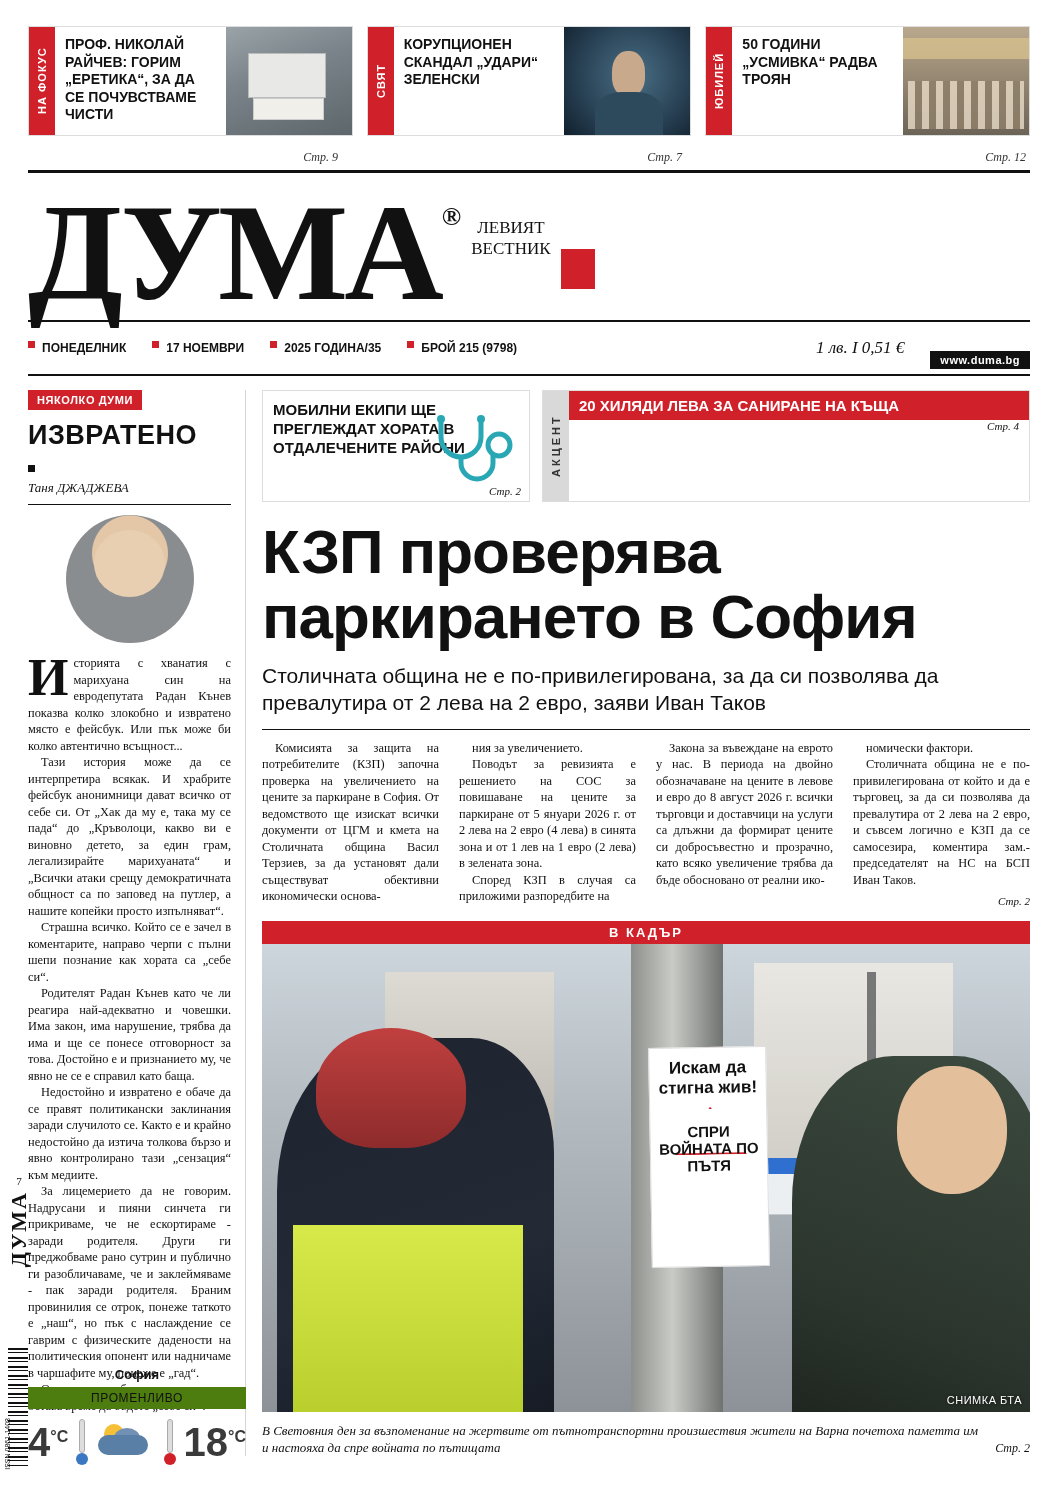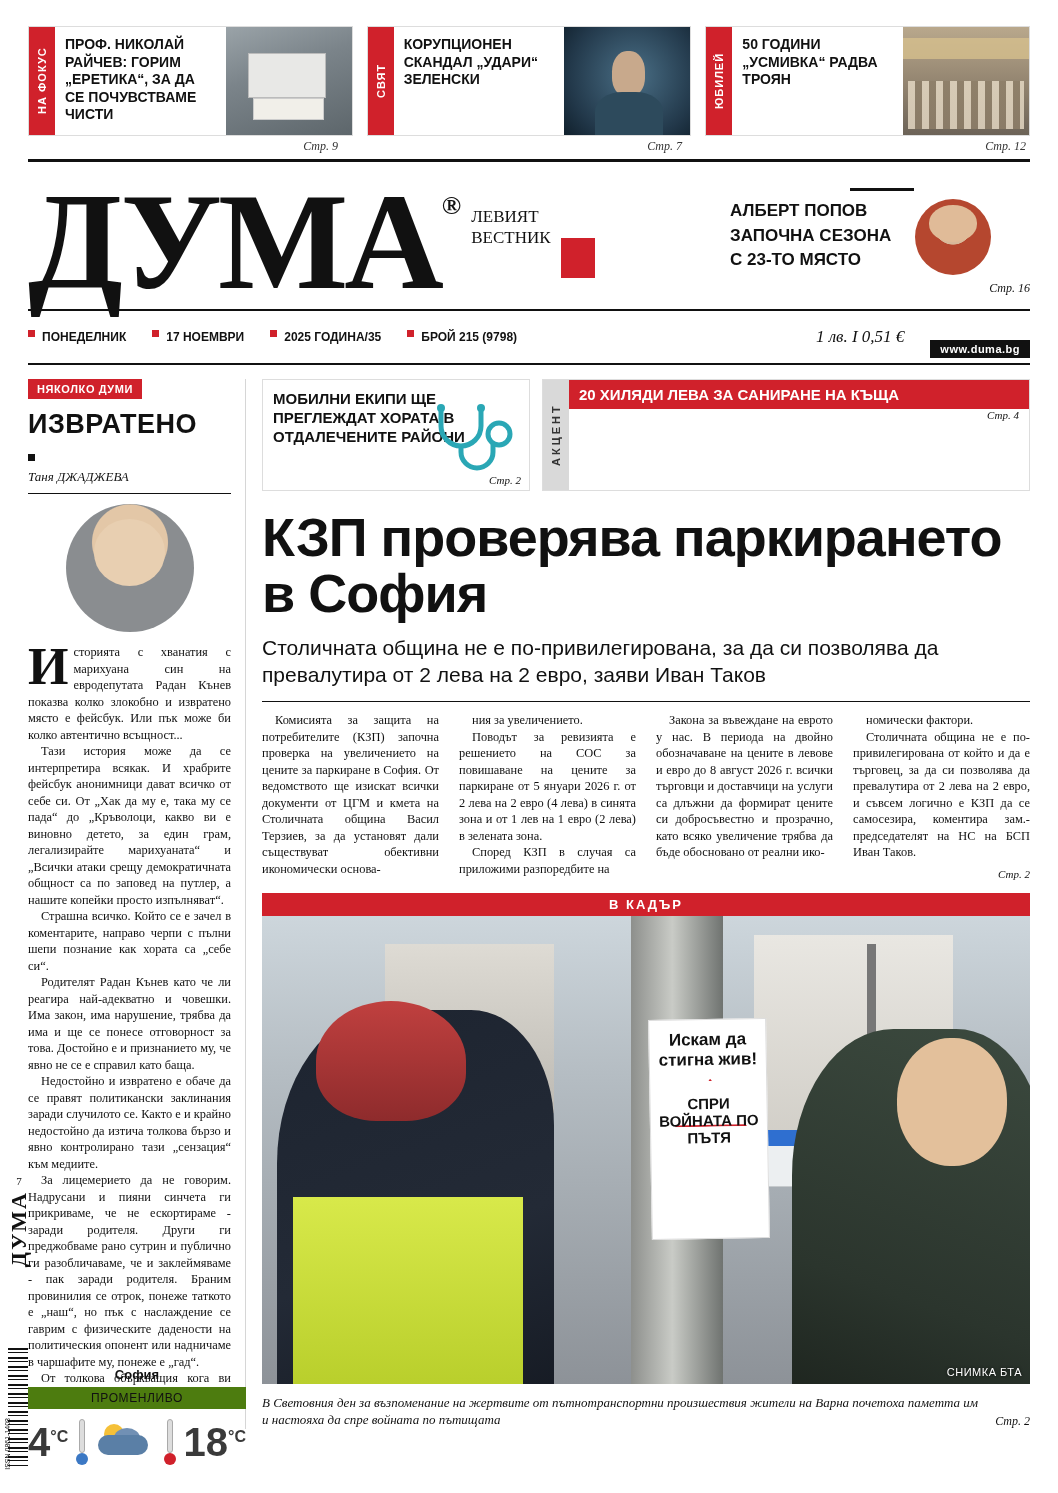--- a/index.html
+++ b/index.html
@@ -28,21 +28,21 @@
     font-family:"Liberation Sans", sans-serif;
     font-weight:bold; font-size:11px; letter-spacing:1px;
     display:flex; align-items:center; justify-content:center; text-align:center;
   }
   .teaser .ttext{
     flex:1.15; padding:9px 16px 4px 10px;
     font-family:"Liberation Sans", sans-serif;
     font-weight:bold; font-size:14px; line-height:1.25; color:#111;
   }
   .teaser .timg{ flex:1; background:#6b6b6b; position:relative; overflow:hidden; }
-  .teaser-pages{ display:flex; gap:30px; margin-top:3px; }
+  .teaser-pages{ display:flex; gap:30px; margin-top:14px; }
   .teaser-pages div{ flex:1; text-align:right; font-style:italic; font-size:12px; color:#333; padding-right:4px;}
   .strip-rule{ border-top:3px solid #111; margin-top:5px; }
 
   
   .ph{ position:absolute; inset:0; }
   .ph1{ background:linear-gradient(160deg,#9aa3a8 0%,#7b848a 40%,#5d666b 100%); }
   .ph1 .plac{ position:absolute; left:18%; top:24%; width:62%; height:42%; background:#e8e8e6; border:1px solid #bbb;}
   .ph1 .plac2{ position:absolute; left:22%; top:66%; width:56%; height:20%; background:#f1efe9; border:1px solid #ccc;}
   .ph2{ background:radial-gradient(circle at 55% 45%, #4a6f86 0%, #22384a 70%, #10202c 100%); }
   .ph2 .head{ position:absolute; left:38%; top:22%; width:26%; height:42%; border-radius:45% 45% 40% 40%; background:#c8a98c;}
@@ -56,21 +56,21 @@
   .masthead{ display:flex; align-items:flex-start; padding-top:14px; }
   .logo{
     font-family:"Liberation Serif", serif;
     font-weight:bold; font-size:138px; line-height:0.95; letter-spacing:-4px;
     color:#111;
     position:relative;
   }
   .logo .reg{ font-size:26px; vertical-align:top; position:relative; top:18px; left:2px;}
   .left-paper{
     margin-left:16px; margin-top:30px;
-    font-family:"Liberation Serif", serif; font-size:17px; line-height:1.25; color:#111;
+    font-family:"Liberation Serif", serif; font-size:17px; line-height:1.25; color:#111;text-align:center;
   }
   .redsq{ width:34px; height:40px; background:#d0212b; margin-top:62px; margin-left:10px;}
   .mh-right{ margin-left:auto; text-align:left; padding-top:12px; width:300px; position:relative;}
   .mh-right .rule{ width:64px; border-top:3px solid #111; margin-left:auto; margin-right:116px; margin-bottom:8px;}
   .mh-right .sport{
     font-family:"Liberation Sans", sans-serif; font-weight:bold; font-size:17px; line-height:1.45;
     color:#111; width:175px; display:inline-block; vertical-align:top;
   }
   .avatar{
     display:inline-block; width:76px; height:76px; border-radius:50%;
@@ -134,21 +134,21 @@
     font-family:"Liberation Sans", sans-serif; font-weight:bold; font-size:11px; letter-spacing:3px;}
   .accent-body{ flex:1; }
   .accent-head{ background:#d0212b; color:#fff; font-family:"Liberation Sans", sans-serif;
     font-weight:bold; font-size:15px; padding:6px 10px; }
   .accent-text{ padding:8px 10px 4px; font-style:italic; font-size:12.5px; line-height:1.38; text-align:justify;}
   .accent-pg{ text-align:right; font-style:italic; font-size:11px; padding:0 10px 4px;}
 
   
   .headline{
     font-family:"Liberation Sans", sans-serif; font-weight:bold;
-    font-size:54px; line-height:1.04; letter-spacing:-1px; margin:18px 0 0;
+    font-size:62px; line-height:1.04; letter-spacing:-1px; margin:18px 0 0;
   }
   .subhead{ font-family:"Liberation Sans", sans-serif; font-size:21px; line-height:1.28; margin-top:14px;}
   .hr-thin{ border-top:1px solid #111; margin:12px 0 10px;}
 
   
   .cols4{ display:flex; gap:20px; font-size:12.4px; line-height:1.33; text-align:justify;}
   .cols4 .c{ flex:1; }
   .cols4 p{ margin:0; text-indent:13px;}
   .cols4 p:first-child{ text-indent:13px;}
   .cols4 .pg{ text-align:right; font-style:italic; font-size:11px; margin-top:6px;}
@@ -261,26 +261,20 @@
   <div class="masthead">
     <div class="logo">
       <span>ДУМА</span><span class="reg">®</span>
     </div>
     <div class="left-paper">
       <div>ЛЕВИЯТ</div>
       <div>ВЕСТНИК</div>
     </div>
     <div class="redsq"></div>
 
-    <div class="mh-right">
-      <div class="rule"></div>
-      <div class="sport">АЛБЕРТ ПОПОВ ЗАПОЧНА СЕЗОНА С 23-ТО МЯСТО</div>
-      <div class="avatar"></div>
-      <div class="pg">Стр. 16</div>
-    </div>
   </div>
 
   <div class="datebar">
     <div class="bit">
         <span class="sq"></span>
         <span>ПОНЕДЕЛНИК</span>
       </div>
     <div class="bit">
         <span class="sq"></span>
         <span>17 НОЕМВРИ</span>

